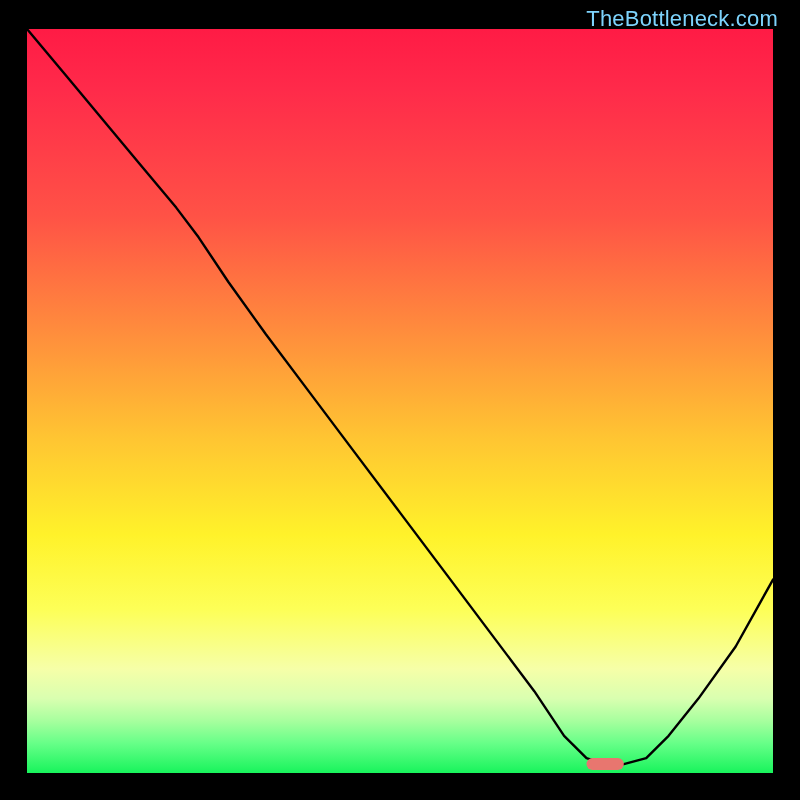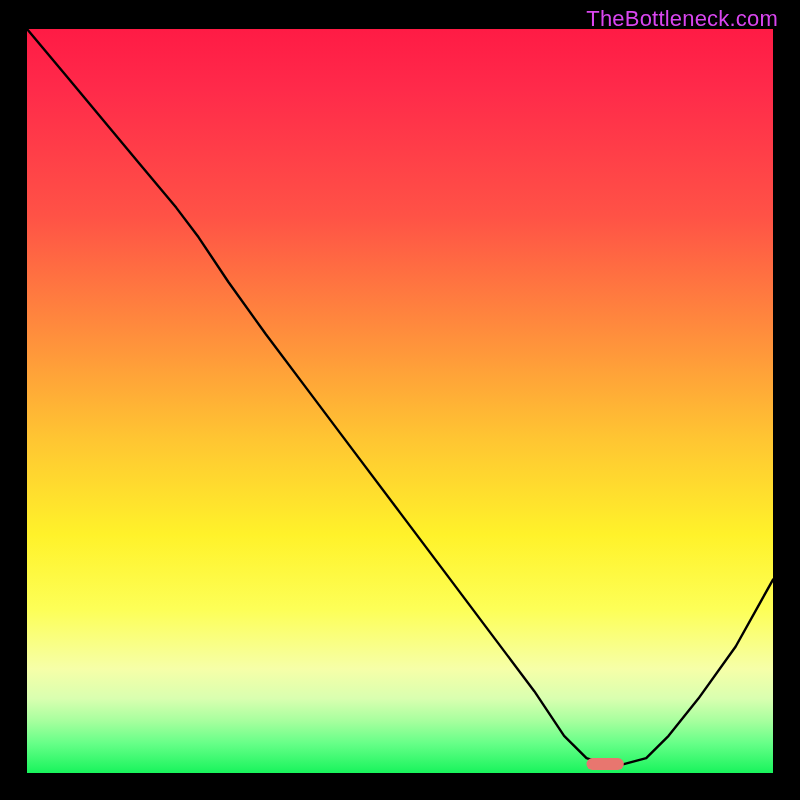--- a/index.html
+++ b/index.html
@@ -37,21 +37,21 @@
       #d9ffb0 90%,
       #a7ff9e 93%,
       #67ff88 96%,
       #18f45c 100%
     );
   }
   .watermark {
     position: absolute;
     top: 6px;
     right: 22px;
-    color: #d946ef;
+    color: #7dd3fc;
     font-size: 22px;
     font-weight: 500;
     letter-spacing: 0.2px;
     user-select: none;
   }
   svg.overlay {
     position: absolute;
     left: 27px;
     top: 29px;
     width: 746px;

